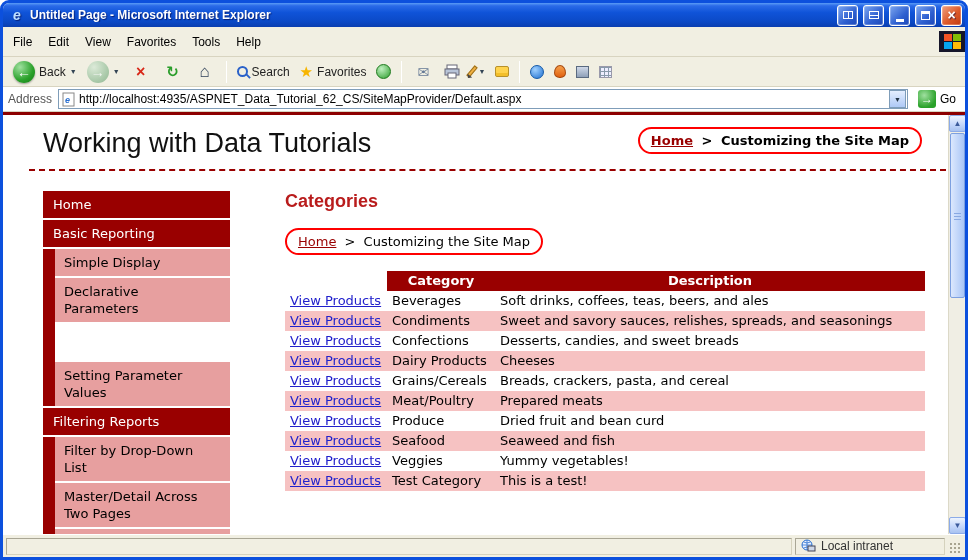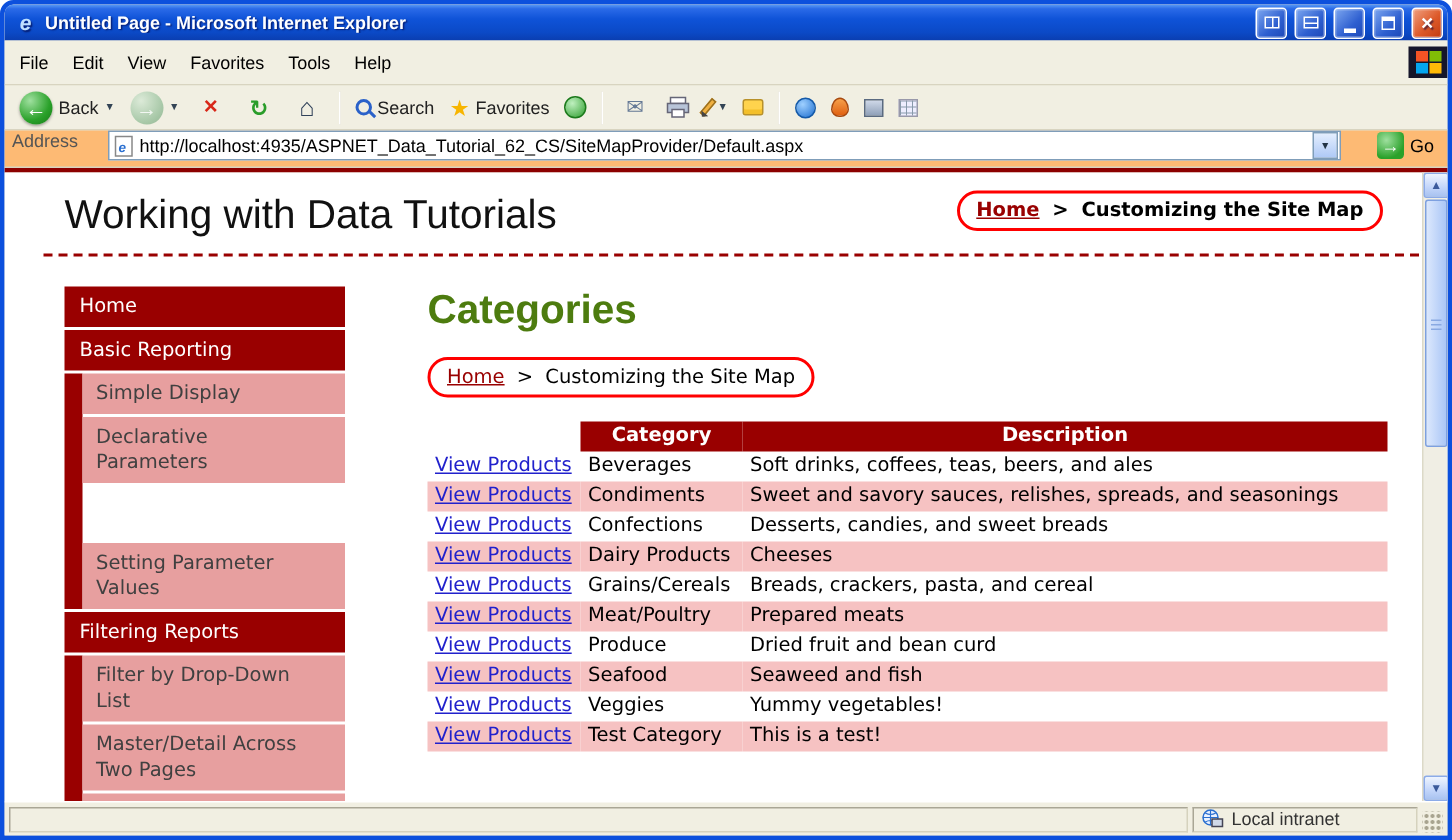--- a/index.html
+++ b/index.html
@@ -63,21 +63,21 @@
   .ic-msgr { width:14px; height:14px; border-radius:50%; display:inline-block;
              background:radial-gradient(circle at 35% 30%,#9fd0ff,#1e6fd0); border:1px solid #155aa8; }
   .ic-flame { width:12px; height:13px; display:inline-block; background:linear-gradient(#f6a04a,#e06010);
               border-radius:50% 50% 45% 45% / 62% 62% 38% 38%; border:1px solid #a84a10; }
   .ic-building { width:13px; height:12px; display:inline-block; background:linear-gradient(#cfd8e8,#8fa0b8); border:1px solid #5a6a80; }
   .ic-grid { width:13px; height:12px; display:inline-block; border:1px solid #99a;
              background-image:linear-gradient(#8899aa 1px,transparent 1px),linear-gradient(90deg,#8899aa 1px,transparent 1px);
              background-size:4px 4px; background-color:#eef; }
 
   
-  .addressbar { height:25px; flex:none; display:flex; align-items:flex-start; gap:20px; background:#fdba74;
+  .addressbar { height:25px; flex:none; display:flex; align-items:center; gap:6px; background:#ffffff;
                 border-bottom:1px solid #d8d4c0; padding:0 5px; font-size:12px; }
   .addr-label { color:#555; }
   .addr-box { flex:1; height:20px; background:#fff; border:1px solid #7f9db9; display:flex; align-items:center; padding:0 1px 0 3px; gap:4px; }
   .addr-box input { flex:1; border:none; outline:none; font:12px "Liberation Sans","DejaVu Sans",sans-serif; height:16px; color:#000; background:transparent; }
   .addr-drop { width:17px; height:18px; flex:none; background:linear-gradient(#e4eefe,#aec9f6); border:1px solid #7f9db9;
                display:flex; align-items:center; justify-content:center; font-size:7px; color:#234; }
   .go-btn { display:flex; align-items:center; gap:4px; padding:1px 4px; }
   .go-ic { width:18px; height:18px; border-radius:3px; color:#fff; display:flex; align-items:center; justify-content:center;
            font-size:12px; font-weight:bold; background:radial-gradient(circle at 35% 30%,#9fe09f,#2aa12a 70%); }
 
@@ -96,28 +96,28 @@
   .bc-sep { color:#000; margin:0 4px; }
   .bc-cur { color:#000;text-align:right; }
 
   .columns { display:flex; margin-top:20px; }
 
   
   .sidebar { width:187px; flex:none; font-size:13px; }
   .nav-top { background:#990000; color:#fff; padding:5px 10px; margin-bottom:2px; line-height:17px; cursor:pointer; }
   .nav-group { position:relative; margin-bottom:2px; }
   .nav-group::before { content:""; position:absolute; left:0; top:0; bottom:0; width:12px; background:#990000; }
-  .nav-sub { margin-left:12px; background:#e79f9f; color:#404040; padding:5px 18px 5px 9px; margin-bottom:2px;
+  .nav-sub { margin-left:12px; background:#e79f9f; color:#000000; padding:5px 18px 5px 9px; margin-bottom:2px;
              line-height:17px; position:relative; cursor:pointer; }
   .nav-sub:last-child { margin-bottom:0;margin-top:40px; }
   .nav-partial { height:6px; padding:0; overflow:hidden; }
 
   
   .main { margin-left:55px; flex:1; min-width:0; }
-  .main h2 { font-family:"Liberation Sans","DejaVu Sans",sans-serif; font-size:27px; font-weight:bold; color:#4d7c0f; margin:0 0 16px 0; }
+  .main h2 { font-family:"Liberation Sans","DejaVu Sans",sans-serif; font-size:18px; font-weight:bold; color:#b91c1c; margin:0 0 16px 0; }
 
   table.cat { border-collapse:collapse; margin-top:16px; font-size:13px; width:640px; }
   table.cat th { background:#990000; color:#fff; font-weight:bold; text-align:center; padding:2px 6px; line-height:16px; }
   table.cat th.empty { background:transparent; }
   table.cat td { padding:2px 5px; line-height:16px; white-space:nowrap; color:#000; }
   table.cat col.c1 { width:102px; } table.cat col.c2 { width:108px; }
   tbody tr:nth-child(even) { background:#f6c2c2; }
   .vp-link { color:#2121cc; text-decoration:underline; cursor:pointer; }
 
   

